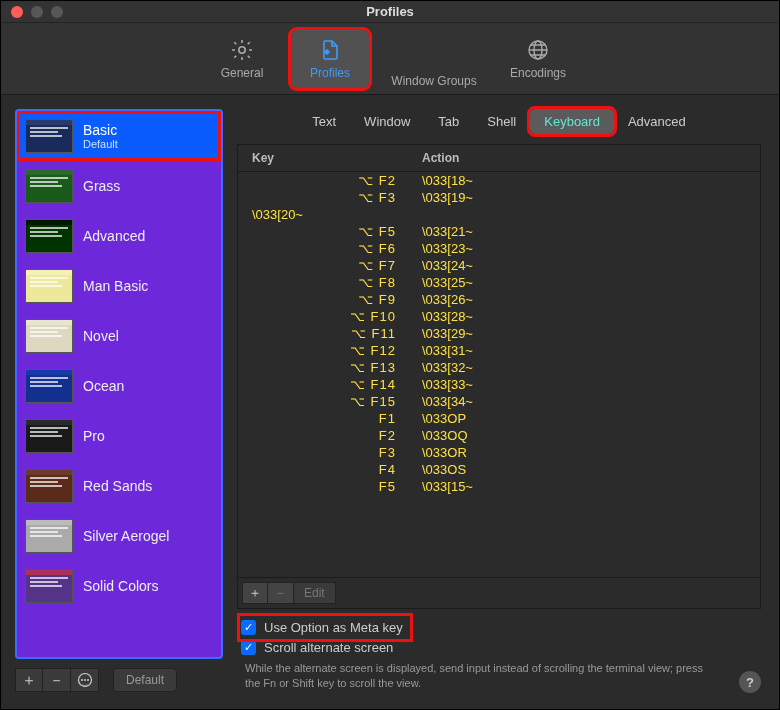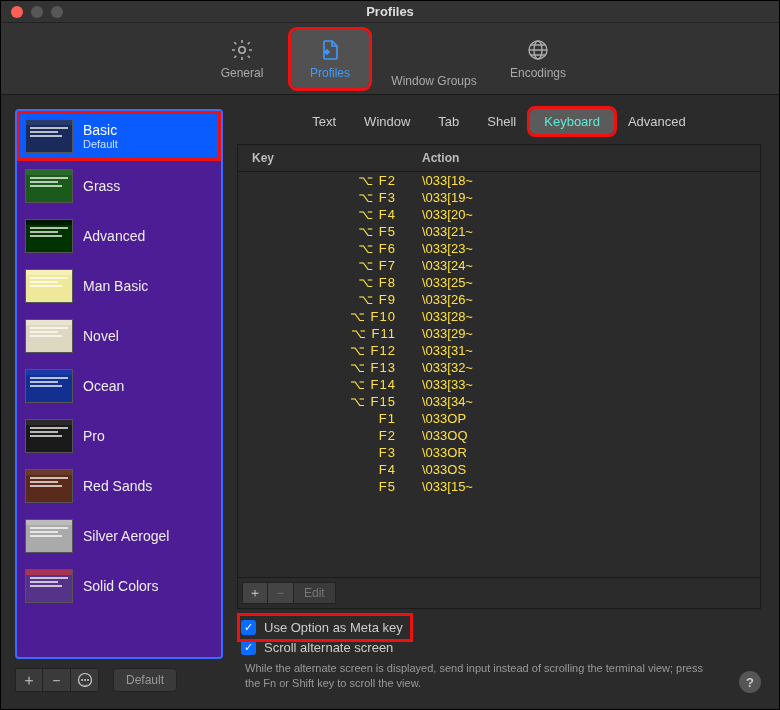--- a/index.html
+++ b/index.html
@@ -18,21 +18,21 @@
   .tool { display:flex; flex-direction:column; align-items:center; justify-content:center; width:78px; height:58px; border-radius:6px; color:#aaa; font-size:12px; gap:4px;}
   .tool.active { background:#515151; color:#3d9bff; }
   .tool svg { width:24px; height:24px; }
   .tool.highlighted { outline:3px solid #e11; outline-offset:0; }
 
   
   .content { position:absolute; top:94px; left:0; right:0; bottom:0; display:flex; }
 
   
   .sidebar-wrap { width:222px; padding:14px 0 14px 14px; display:flex; flex-direction:column; }
-  .sidebar { flex:1; border:2px solid #3d6bff; border-radius:4px; background:#4c1d95; overflow-y:auto; }
+  .sidebar { flex:1; border:2px solid #3d6bff; border-radius:4px; background:#6d28d9; overflow-y:auto; }
   .profile-item { display:flex; align-items:center; gap:10px; padding:8px 8px; border-bottom:0; }
   .profile-item.selected { background:#0a5cff; color:#fff; outline:3px solid #e11; outline-offset:-3px;}
   .thumb { width:48px; height:34px; border:1px solid #555; background:#000; position:relative; overflow:hidden; }
   .thumb .bar{height:5px;} .thumb .line{height:2px; margin:2px 4px; background:rgba(255,255,255,.7);}
   .profile-label { display:flex; flex-direction:column; }
   .profile-name { font-size:14px; color:#eee; }
   .profile-item.selected .profile-name{color:#fff; font-weight:500;}
   .profile-sub { font-size:11px; color:#cce0ff; }
   .sidebar-footer { height:30px; display:flex; align-items:center; gap:0; margin-top:6px;}
   .sf-btn { width:28px; height:24px; background:#3a3a3a; border:1px solid #222; color:#ccc; display:flex; align-items:center; justify-content:center; font-size:15px;}
@@ -266,21 +266,20 @@
         <div class="tbody" id="tbody">
             <div class="row">
               <div class="k">⌥ F2</div>
               <div class="a">\033[18~</div>
             </div>
             <div class="row">
               <div class="k">⌥ F3</div>
               <div class="a">\033[19~</div>
             </div>
             <div class="row">
-              <div class="k">⌥ F4</div>
               <div class="a">\033[20~</div>
             </div>
             <div class="row">
               <div class="k">⌥ F5</div>
               <div class="a">\033[21~</div>
             </div>
             <div class="row">
               <div class="k">⌥ F6</div>
               <div class="a">\033[23~</div>
             </div>

